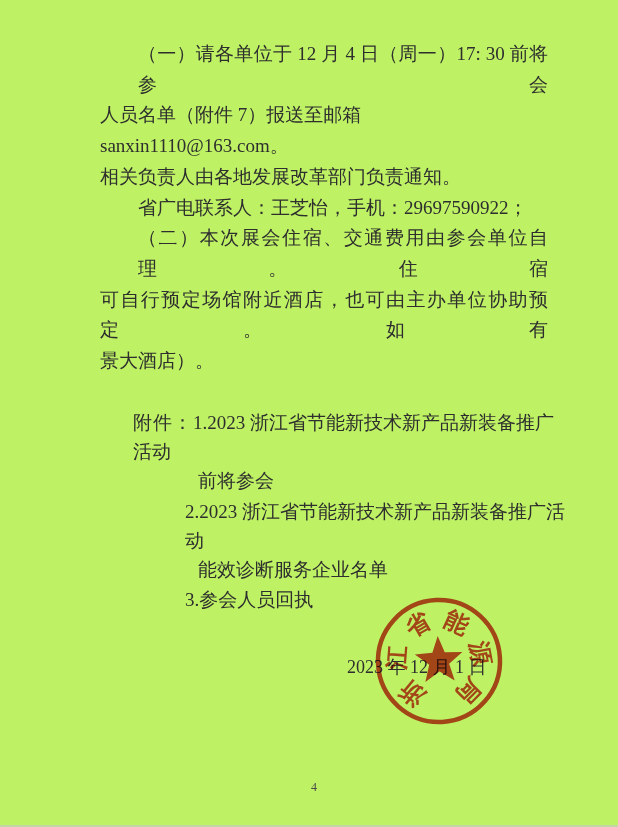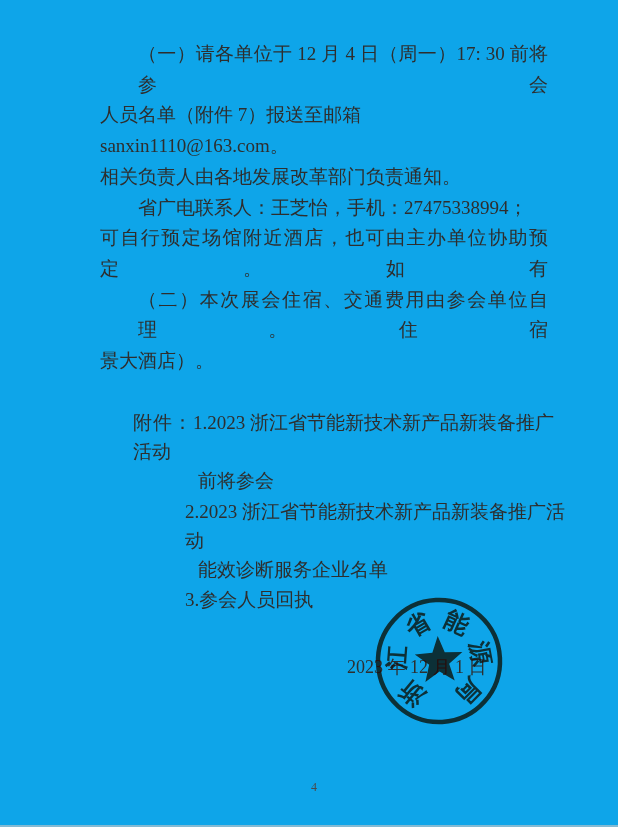--- a/index.html
+++ b/index.html
@@ -1,20 +1,20 @@
 <!DOCTYPE html>
 <html><head>
 <meta charset="utf-8">
 <style>
   * { margin:0; padding:0; box-sizing:border-box; }
   html,body { background:#ffffff; }
   .page {
     position:relative;
     width:618px; height:827px;
-    background:#0ea5e9;
+    background:#bef264;
     overflow:hidden;
     font-family:"Liberation Serif","DejaVu Serif",serif;
     color:#2e2e2e;
   }
   .content {
     position:absolute; left:100px; top:39px; width:448px;
     font-size:19px; line-height:30.7px;
   }
   .line { min-height:30.7px; }
   .full { text-align:justify; text-align-last:justify; }
@@ -56,23 +56,23 @@
 </style>
 </head>
 <body>
 
 <div class="page">
 
   <div class="content">
     <div class="line indent full">（一）请各单位于 12 月 4 日（周一）17: 30 前将参会</div>
     <div class="line">人员名单（附件 7）报送至邮箱 sanxin1110@163.com。</div>
     <div class="line">相关负责人由各地发展改革部门负责通知。</div>
-    <div class="line indent">省广电联系人：王芝怡，手机：27475338994；</div>
+    <div class="line indent">省广电联系人：王芝怡，手机：29697590922；</div>
+    <div class="line indent full">（二）本次展会住宿、交通费用由参会单位自理。住宿</div>
     <div class="line full">可自行预定场馆附近酒店，也可由主办单位协助预定。如有</div>
-    <div class="line indent full">（二）本次展会住宿、交通费用由参会单位自理。住宿</div>
     <div class="line">景大酒店）。</div>
   </div>
 
   <div class="attachments">
     <div class="line attach-first">
       <span class="label">附件：</span><span>1.2023 浙江省节能新技术新产品新装备推广活动</span>
     </div>
     <div class="line cont">前将参会</div>
     <div class="line item">2.2023 浙江省节能新技术新产品新装备推广活动</div>
     <div class="line cont">能效诊断服务企业名单</div>

